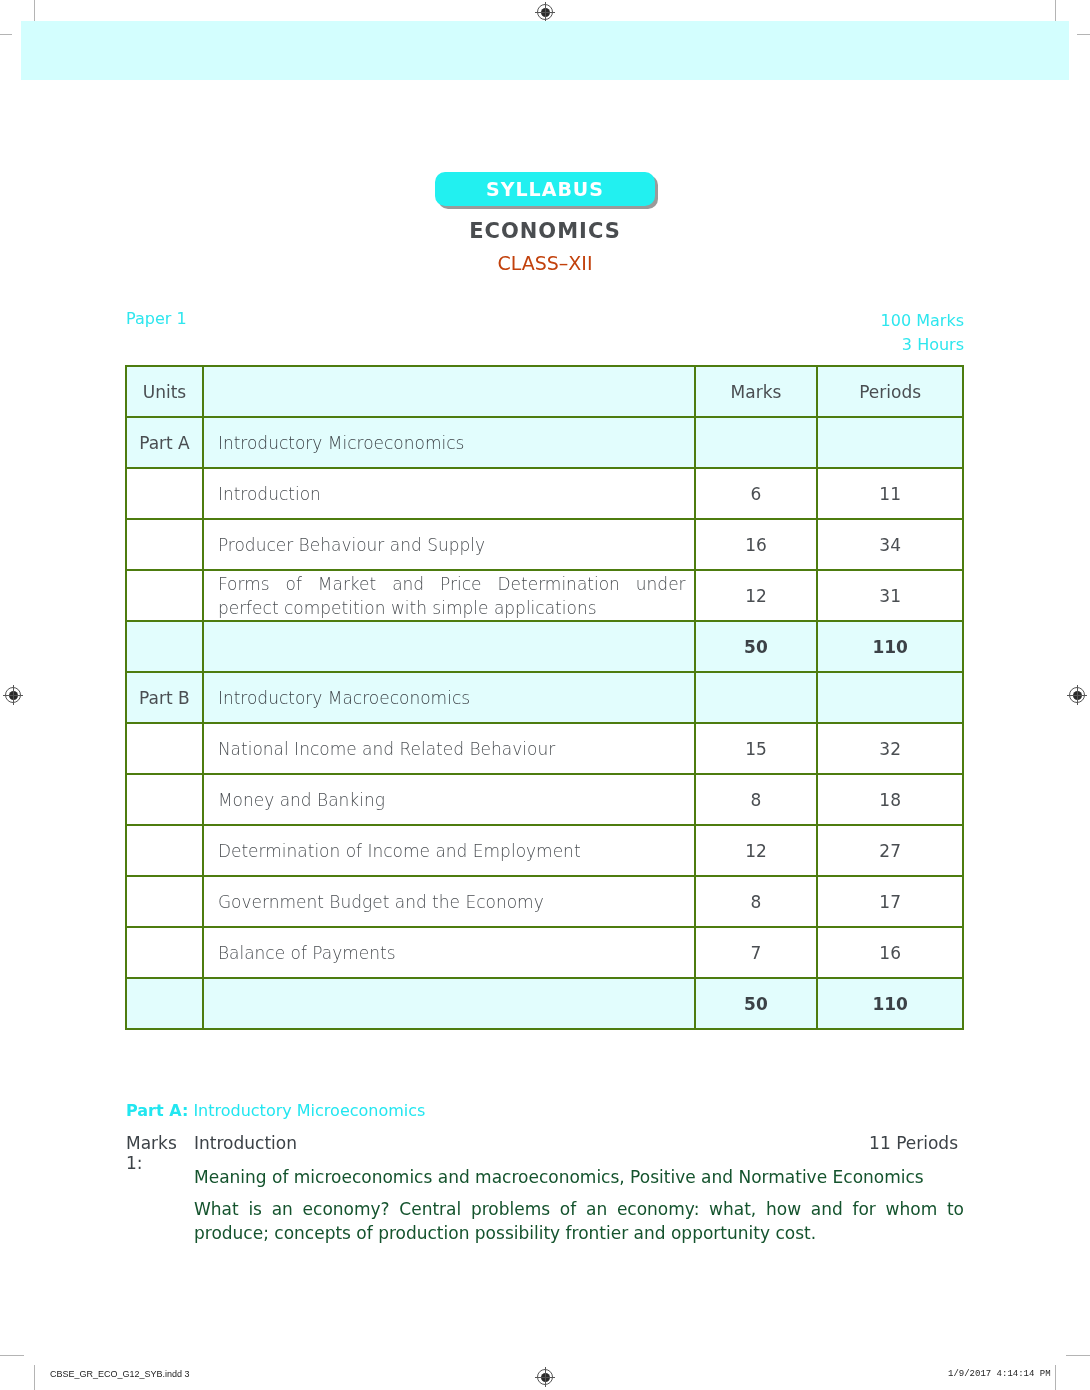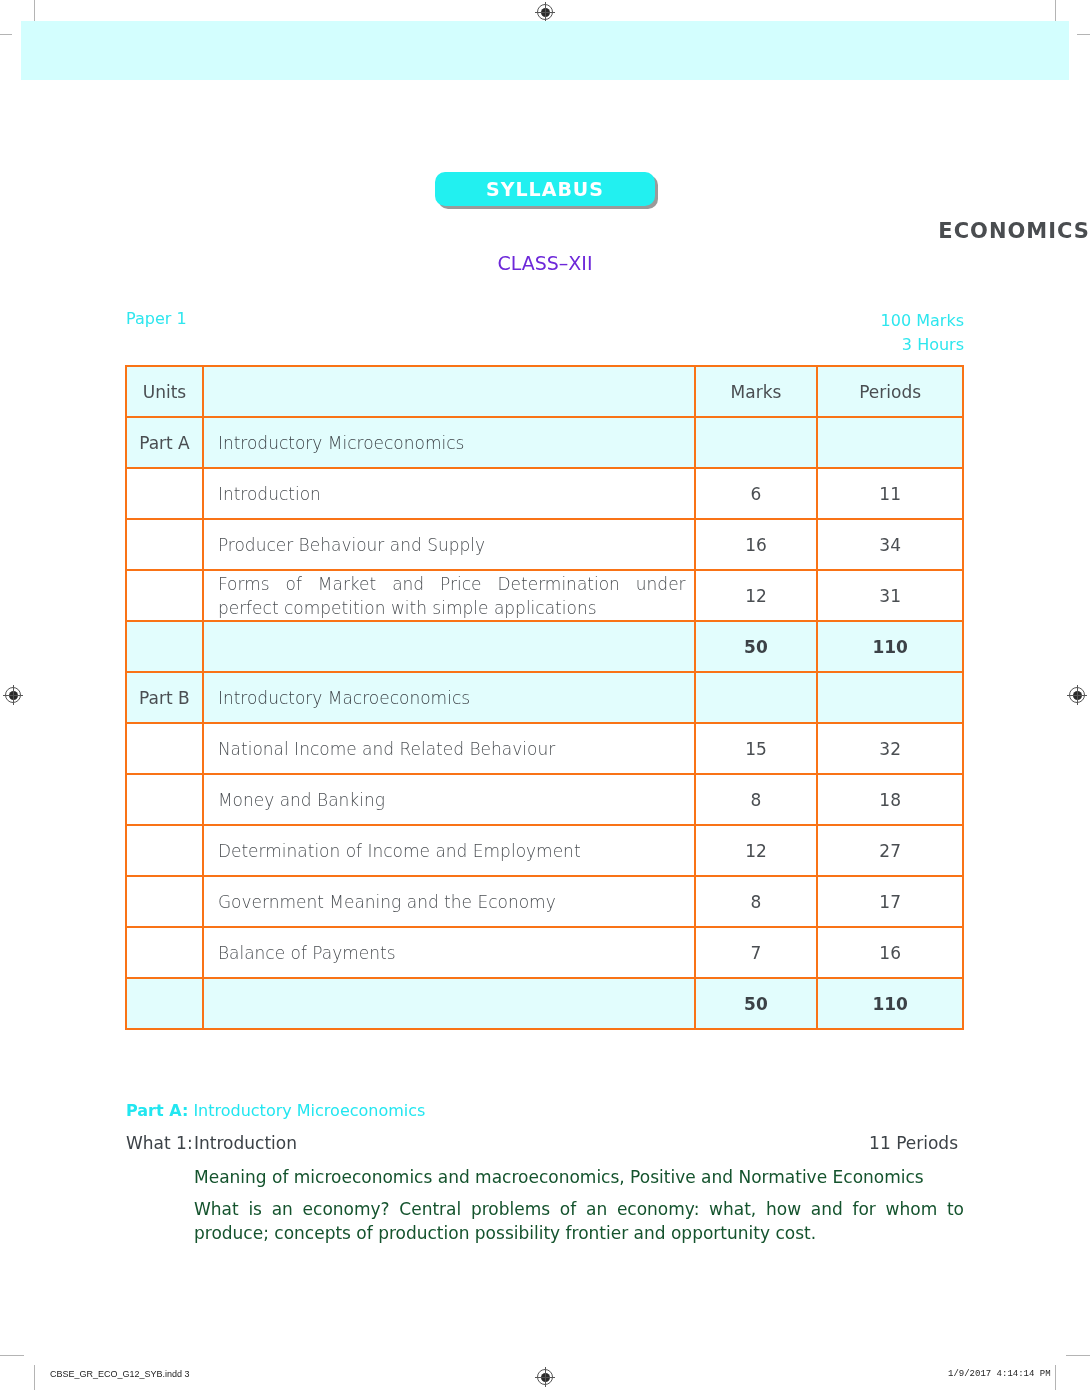--- a/index.html
+++ b/index.html
@@ -28,40 +28,40 @@
     }
 
     .syllabus-badge {
       position: absolute; left: 435px; top: 172px; width: 220px; height: 34px;
       background: #22f0f0; border-radius: 10px;
       box-shadow: 3px 3px 0 #9a9a9a;
       display: flex; align-items: center; justify-content: center;
       color: #ffffff; font-weight: bold; font-size: 19px; letter-spacing: 1px;
     }
     .subject-title {
-      position: absolute; left: 0; width: 1090px; top: 219px; text-align: right;
+      position: absolute; left: 0; width: 1090px; top: 219px; text-align: center;
       font-size: 21px; font-weight: bold; color: #4a4d50; letter-spacing: 1px;
     }
     .class-title {
       position: absolute; left: 0; width: 1090px; top: 252px; text-align: center;
-      font-size: 19px; color: #6d28d9;
+      font-size: 19px; color: #c2410c;
     }
     .paper-label {
       position: absolute; left: 126px; top: 309px; font-size: 16px; color: #2ee6ee;
     }
     .marks-total {
       position: absolute; right: 126px; top: 309px; font-size: 16px; color: #2ee6ee; text-align: right; line-height: 24px;
     }
 
     table.syllabus {
       position: absolute; left: 125px; top: 365px; width: 839px;
       border-collapse: collapse; font-size: 17px;
     }
     table.syllabus td {
-      border: 2px solid #f97316; height: 51px; vertical-align: middle;
+      border: 2px solid #4d7c0f; height: 51px; vertical-align: middle;
       color: #4a4e52;
     }
     table.syllabus col.c1 { width: 77px; }
     table.syllabus col.c2 { width: 493px; }
     table.syllabus col.c3 { width: 123px; }
     table.syllabus col.c4 { width: 146px; }
     .row-tint td { background: #e2fdfd; }
     .cell-unit { text-align: center; color: #3c4247; }
     .cell-topic { padding: 0 8px 0 14px; font-weight: 300; color: #555a5f; }
     .cell-topic.heading { color: #3c4247; }
@@ -193,21 +193,21 @@
     <td class="cell-num">18</td>
   </tr>
   <tr>
     <td></td>
     <td class="cell-topic">Determination of Income and Employment</td>
     <td class="cell-num">12</td>
     <td class="cell-num">27</td>
   </tr>
   <tr>
     <td></td>
-    <td class="cell-topic">Government Meaning and the Economy</td>
+    <td class="cell-topic">Government Budget and the Economy</td>
     <td class="cell-num">8</td>
     <td class="cell-num">17</td>
   </tr>
   <tr>
     <td></td>
     <td class="cell-topic">Balance of Payments</td>
     <td class="cell-num">7</td>
     <td class="cell-num">16</td>
   </tr>
   <tr class="row-tint">
@@ -218,21 +218,21 @@
   </tr>
 </tbody>
   </table>
 
 <div class="section-heading">
   <b>Part A:</b>
   <span>Introductory Microeconomics</span>
 </div>
 
 <div class="unit-line">
-  <span class="unit-no">What 1:</span>
+  <span class="unit-no">Marks 1:</span>
   <span class="unit-title">Introduction</span>
   <span class="unit-periods">11 Periods</span>
 </div>
 
 <p class="para" style="top:1165px;">Meaning of microeconomics and macroeconomics, Positive and Normative Economics</p>
 <p class="para" style="top:1197px;">What is an economy? Central problems of an economy: what, how and for whom to produce; concepts of production possibility frontier and opportunity cost.</p>
 
 <div class="footer-left">CBSE_GR_ECO_G12_SYB.indd   3</div>
 <div class="footer-right">1/9/2017   4:14:14 PM</div>
 

